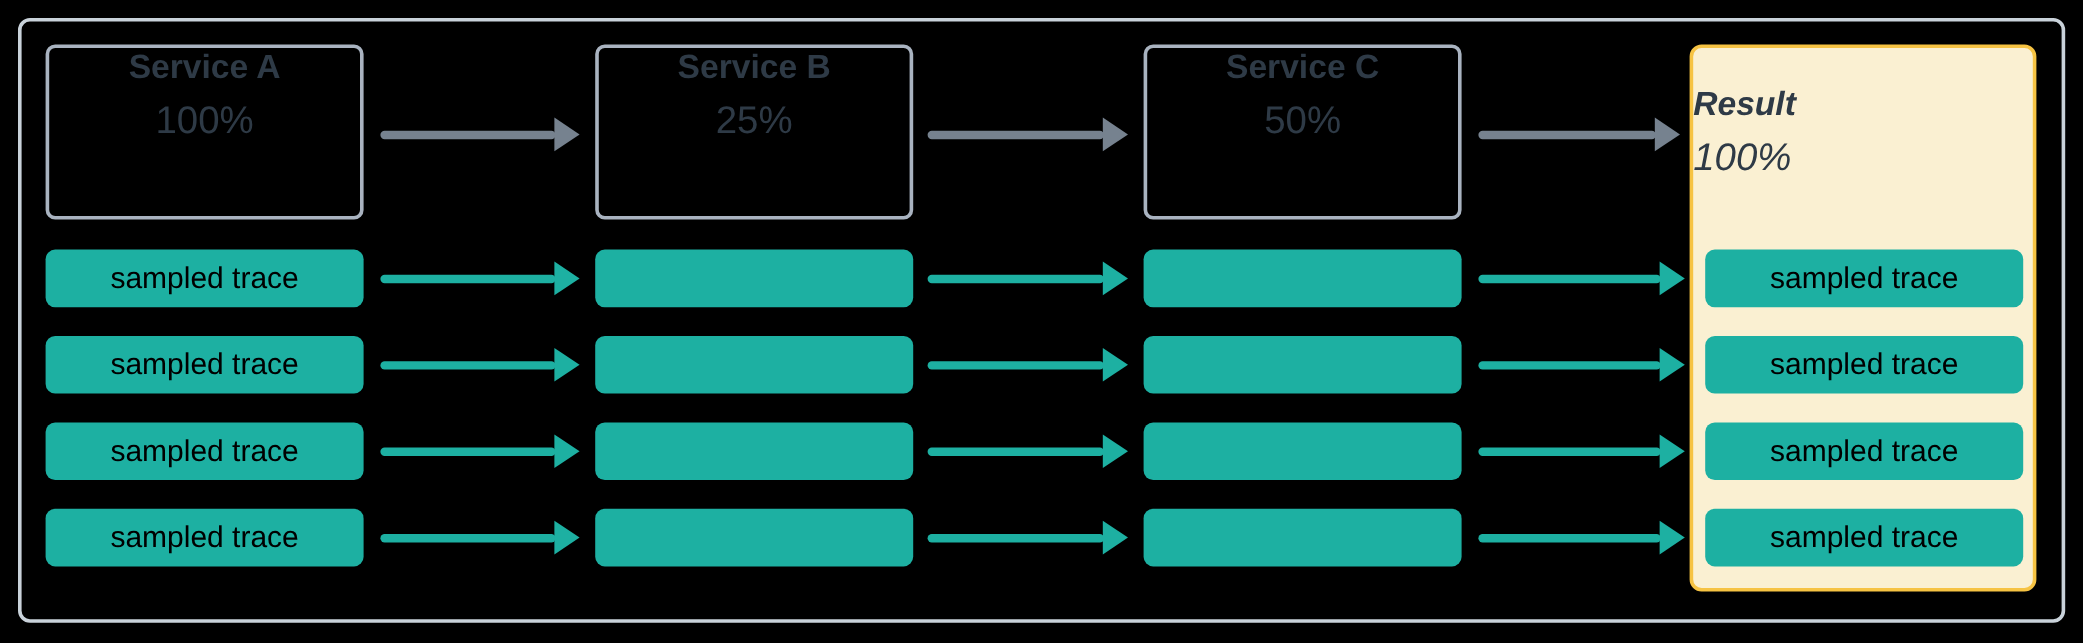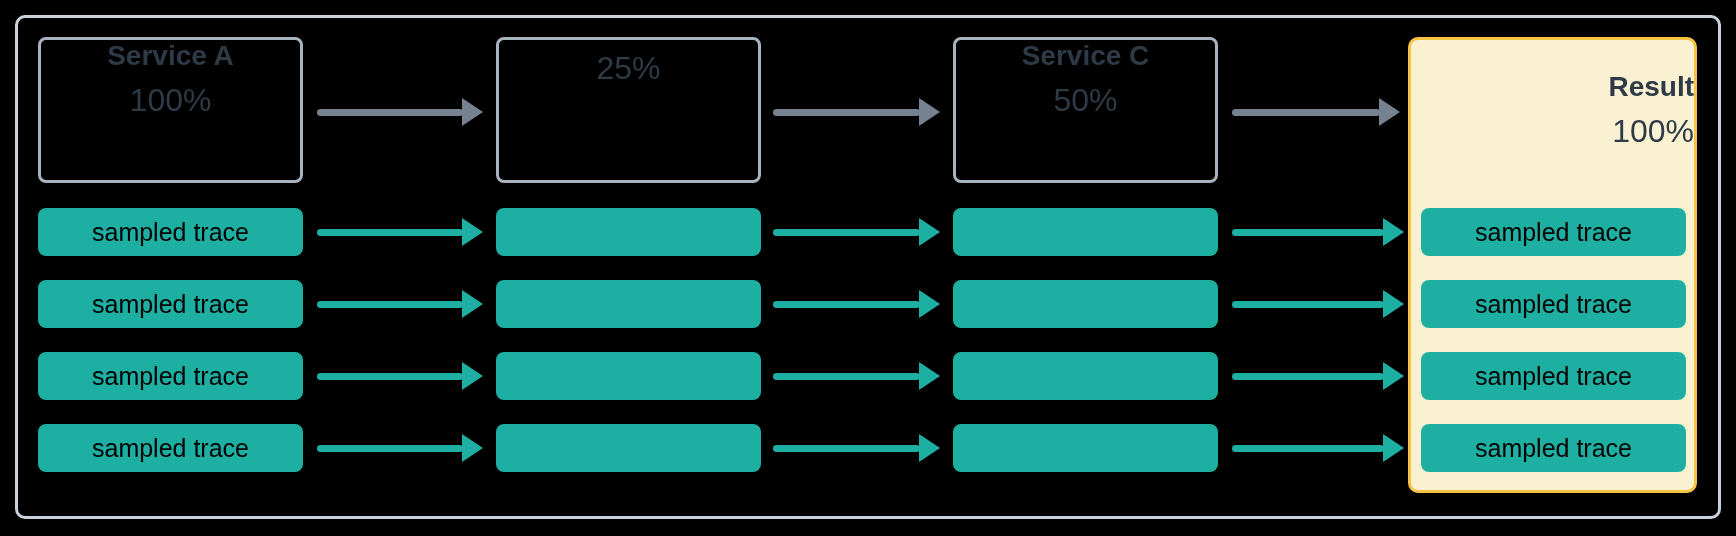--- a/index.html
+++ b/index.html
@@ -74,22 +74,23 @@
     border-radius: 10px;
   }
   .result-header {
     position: absolute;
     left: 0;
     top: 0;
     width: 100%;
     height: 140px;
     display: flex;
     flex-direction: column;
-    align-items: flex-end;
+    align-items: flex-start;
     justify-content: center;
+    font-style: italic;
   }
   .result-panel .trace-bar {
     left: 10px;
   }
   .arrow {
     position: absolute;
     height: 28px;
     display: flex;
     align-items: center;
   }
@@ -142,20 +143,21 @@
   <div class="arrow teal" style="left:317px; top:362px; width:166px;">
       <div class="shaft"></div>
       <div class="head"></div>
     </div>
   <div class="arrow teal" style="left:317px; top:434px; width:166px;">
       <div class="shaft"></div>
       <div class="head"></div>
     </div>
 
   <div class="service-box" style="left:496px;">
+    <div class="box-title">Service B</div>
     <div class="box-pct">25%</div>
   </div>
   <div class="trace-bar" style="left:496px; top:208px;"></div>
   <div class="trace-bar" style="left:496px; top:280px;"></div>
   <div class="trace-bar" style="left:496px; top:352px;"></div>
   <div class="trace-bar" style="left:496px; top:424px;"></div>
 
   <div class="arrow gray" style="left:773px; top:98px;  width:167px;">
       <div class="shaft"></div>
       <div class="head"></div>

